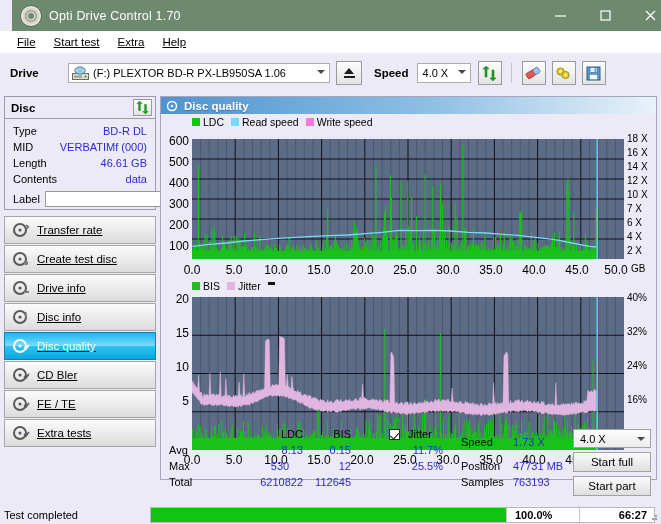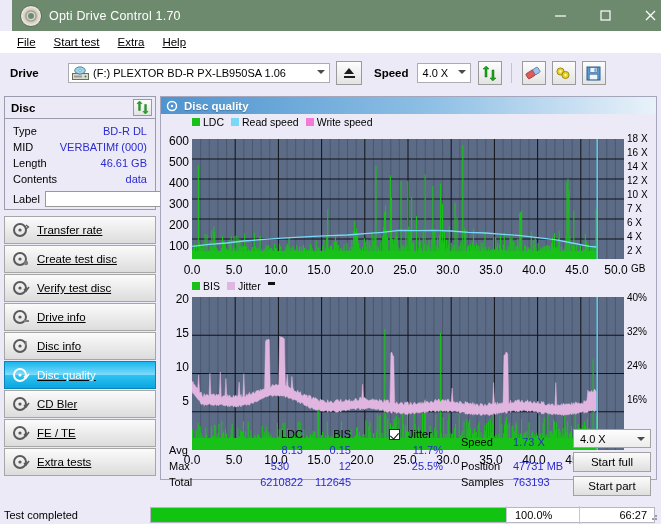--- a/index.html
+++ b/index.html
@@ -138,21 +138,21 @@
   }
   .combo-sm{
     position:absolute;width:78px;height:19px;background:linear-gradient(#fdfdfd,#ececec);
     border:1px solid #a2a2a2;box-sizing:border-box;display:flex;align-items:center;padding-left:6px;font-size:11px;
   }
   .combo-sm .arrow{position:absolute;right:5px;top:7px;width:0;height:0;
     border-left:4px solid transparent;border-right:4px solid transparent;border-top:4px solid #4a4a4a;}
 
   
   .prog-wrap{position:absolute;left:150px;top:507px;width:505px;height:16px;
-    border:1px solid #b6b6c4;background:#fff;box-sizing:border-box;display:flex;align-items:center;}
+    border:1px solid #b6b6c4;background:#fff;box-sizing:border-box;display:flex;align-items:center;font-weight:bold;}
   .prog-bar{height:14px;background:#12c412;}
   .prog-cell{font-size:11px;padding:0 6px;text-align:right;box-sizing:border-box;}
   .grip{position:absolute;right:2px;bottom:2px;width:10px;height:10px;}
   .grip i{position:absolute;width:2px;height:2px;background:#9a9aa8;}
 </style>
 </head>
 <body>
 
 <div id="app">
 
@@ -289,28 +289,20 @@
           </svg></span>
       <span>Transfer rate</span>
     </div>
     <div class="nav-item">
       <span class="nav-ico"><svg width="18" height="16" viewBox="0 0 18 16">
             <circle cx="8" cy="8" r="6" fill="none" stroke="#5a5a5a" stroke-width="2"></circle>
             <circle cx="8" cy="8" r="1.6" fill="#5a5a5a"></circle>
             <circle cx="14" cy="12" r="2.2" fill="#7c7c7c"></circle>
           </svg></span>
       <span>Create test disc</span>
-    </div>
-    <div class="nav-item">
-      <span class="nav-ico"><svg width="18" height="16" viewBox="0 0 18 16">
-            <circle cx="8" cy="8" r="6" fill="none" stroke="#5a5a5a" stroke-width="2"></circle>
-            <circle cx="8" cy="8" r="1.6" fill="#5a5a5a"></circle>
-            <path d="M12 9 l2 2 3 -4" stroke="#5a5a5a" stroke-width="1.6" fill="none"></path>
-          </svg></span>
-      <span>Verify test disc</span>
     </div>
     <div class="nav-item">
       <span class="nav-ico"><svg width="18" height="16" viewBox="0 0 18 16">
             <circle cx="8" cy="8" r="6" fill="none" stroke="#5a5a5a" stroke-width="2"></circle>
             <circle cx="8" cy="8" r="1.6" fill="#5a5a5a"></circle>
             <rect x="12" y="11" width="5" height="2" fill="#7c7c7c"></rect>
           </svg></span>
       <span>Drive info</span>
     </div>
     <div class="nav-item">

